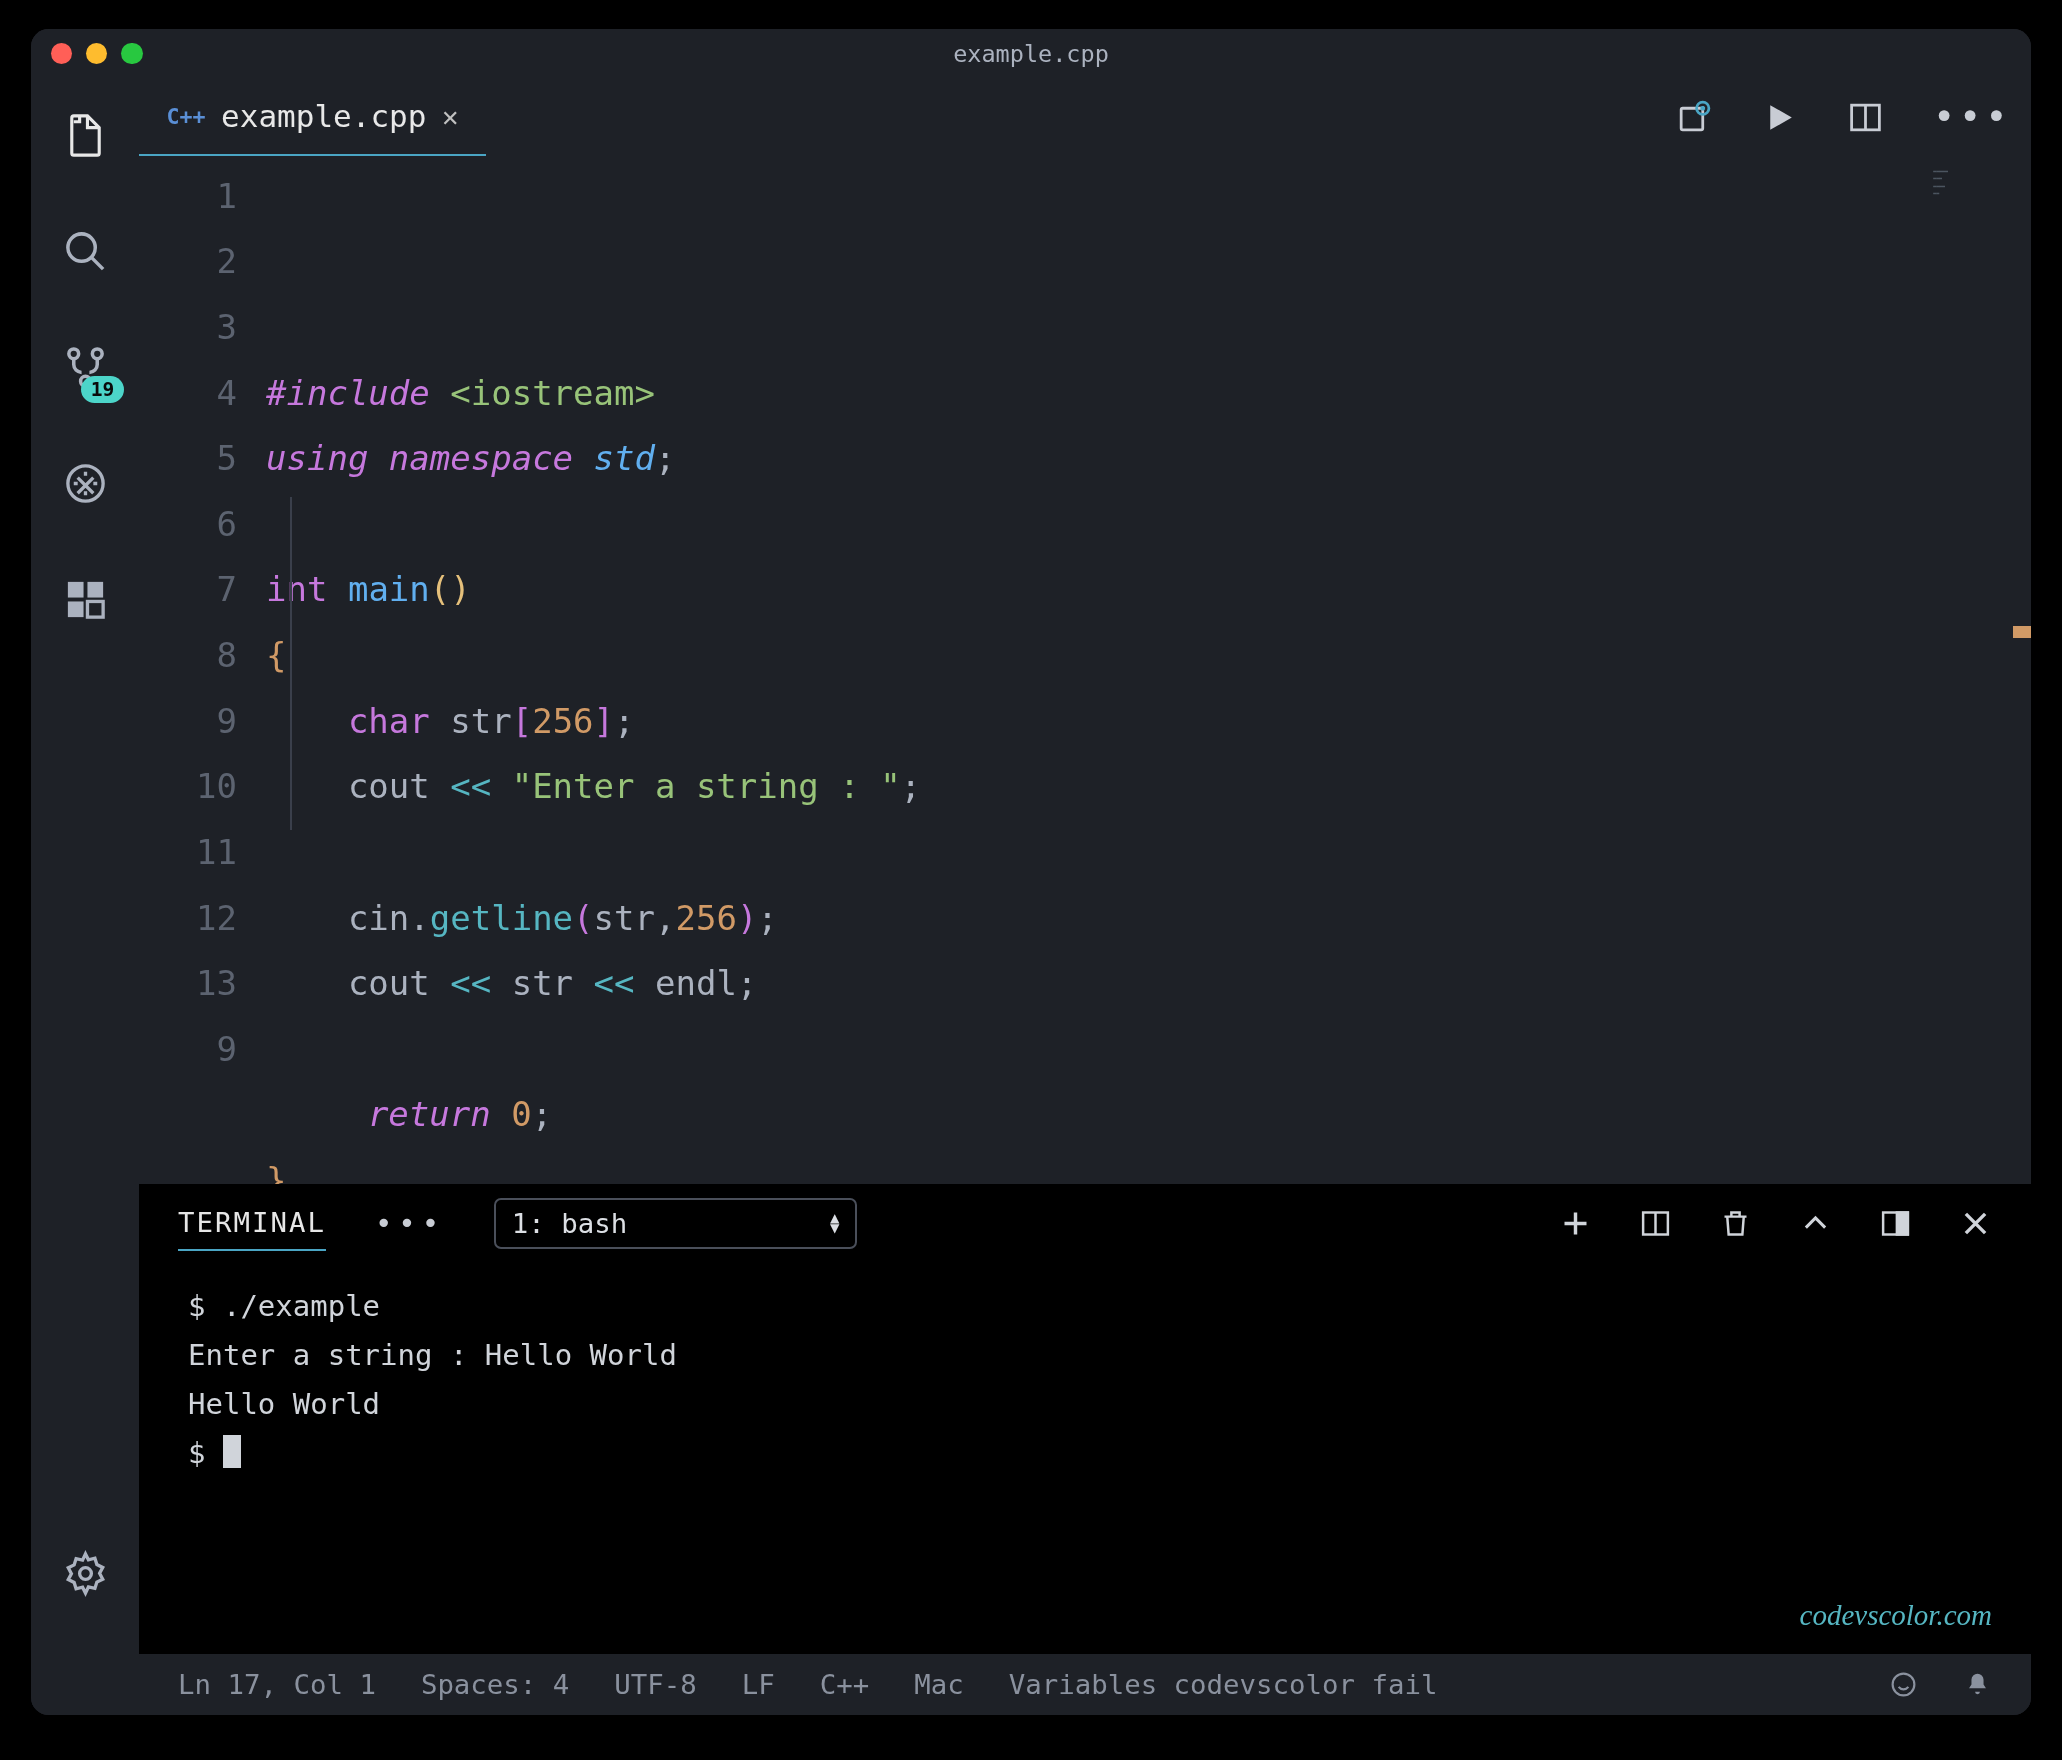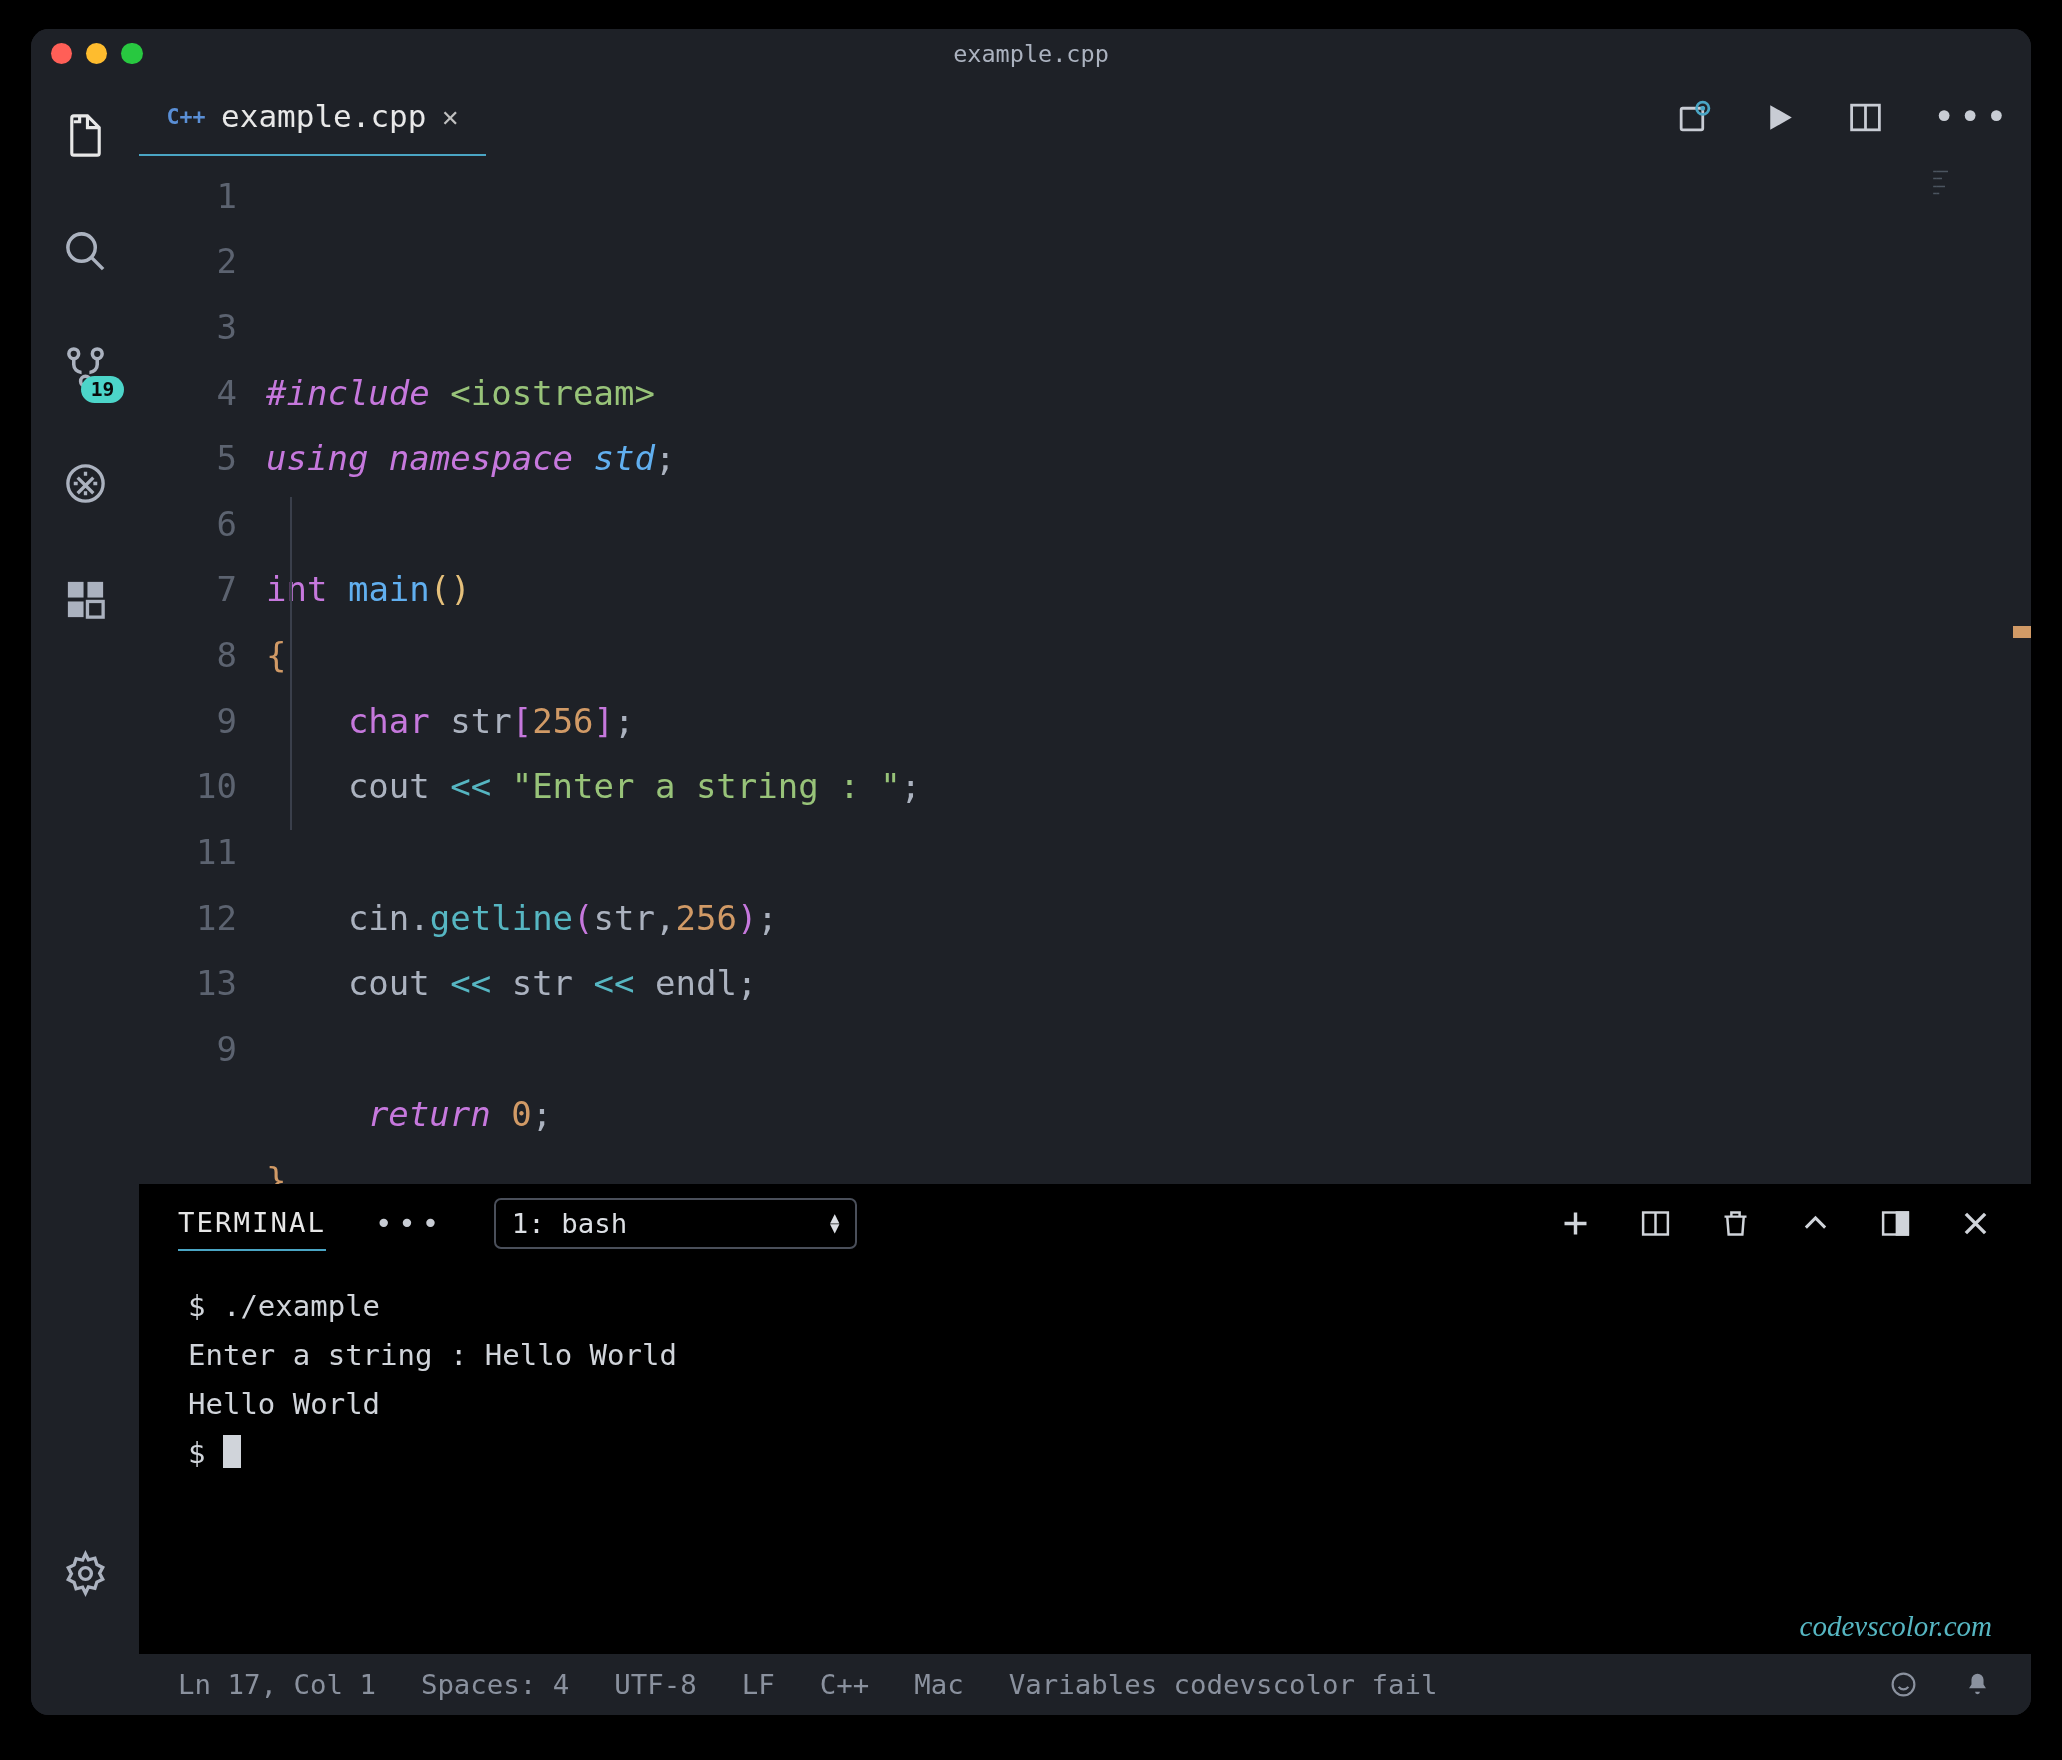--- a/index.html
+++ b/index.html
@@ -242,21 +242,21 @@
 .cursor-block {
   display: inline-block;
   width: 17.6px;
   height: 33px;
   background: #d0d4da;
   vertical-align: -4.9px;
 }
 .watermark {
   position: absolute;
   right: 39px;
-  bottom: 3px;
+  bottom: 14px;
   color: #56b6c2;
   font-style: italic;
   font-size: 29px;
   font-family: 'Comic Sans MS', cursive;
 }
 .statusbar {
   height: 61px;
   background: #1e2127;
   display: flex;
   align-items: center;

